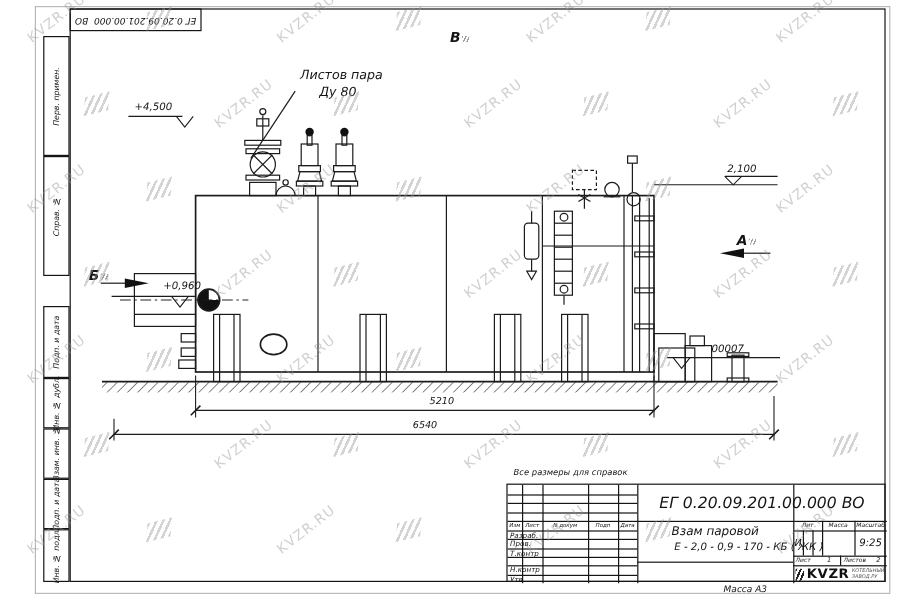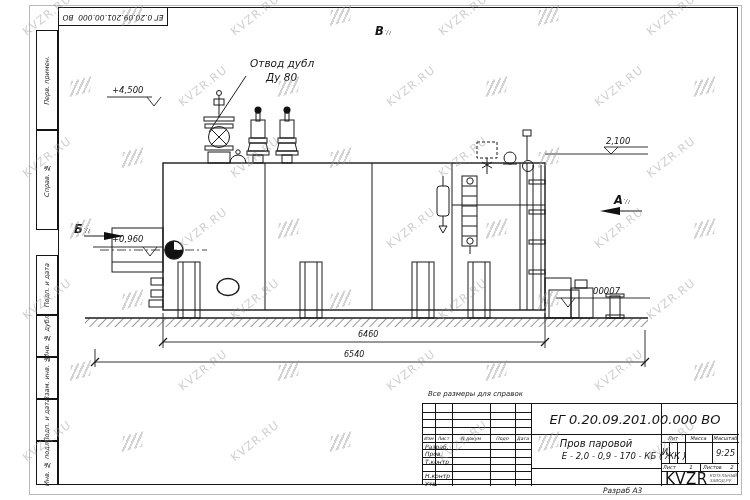--- a/index.html
+++ b/index.html
@@ -36,21 +36,21 @@
   .tb .vl,.tb .hl{position:absolute;background:#151515;}
   .tb .vl{width:1px;}
   .tb .hl{height:1px;}
   .tb .cell{position:absolute;display:flex;align-items:center;justify-content:center;
         font-style:italic;color:#151515;}
   .tb .rowlbl{position:absolute;left:2px;width:34px;font-size:6px;font-style:italic;}
   .logo-wrap{position:absolute;left:240px;top:68px;width:74px;height:13px;
         display:flex;align-items:center;gap:2px;}
   .logo-glyph{width:11px;height:10px;
         background:repeating-linear-gradient(115deg,#222 0 1.6px,transparent 1.6px 3.4px);}
-  .logo-name{font-weight:normal;font-size:15px;letter-spacing:.5px;font-style:normal;}
+  .logo-name{font-weight:bold;font-size:11px;letter-spacing:.5px;font-style:normal;}
   .logo-sub{display:flex;flex-direction:column;line-height:4.6px;}
   .logo-sub span{font-size:4.2px;font-style:italic;color:#555;}
   svg{position:absolute;left:0;top:0;z-index:3;}
 </style>
 </head>
 <body>
 
 <div id="page">
 
   <div class="sheet-edge"></div>
@@ -244,37 +244,37 @@
         <line x1="541" y1="346" x2="549" y2="338" stroke-width="1.3"></line>
         <line x1="95" y1="349" x2="95" y2="367"></line>
         <line x1="645" y1="330" x2="645" y2="367"></line>
         <line x1="95" y1="362" x2="645" y2="362"></line>
         <line x1="91" y1="366" x2="99" y2="358" stroke-width="1.3"></line>
         <line x1="641" y1="366" x2="649" y2="358" stroke-width="1.3"></line>
       </g>
     </g>
   </svg>
 
-  <span class="lbl" style="left:250px;top:57px;font-size:10.5px;">Отвод дубл</span>
+  <span class="lbl" style="left:250px;top:57px;font-size:10.5px;">Листов пара</span>
   <span class="lbl" style="left:266px;top:71px;font-size:10.5px;">Ду 80</span>
 
   <span class="lbl" style="left:112px;top:85px;font-size:8.5px;">+4,500</span>
   <span class="lbl" style="left:606px;top:136px;font-size:8.5px;">2,100</span>
-  <span class="lbl" style="left:112px;top:234px;font-size:8.5px;">+0,960</span>
+  <span class="lbl" style="left:136px;top:234px;font-size:8.5px;">+0,960</span>
   <span class="lbl" style="left:593px;top:286px;font-size:8.5px;">00007</span>
 
   <span class="lbl view-letter" style="left:375px;top:24px;"><span>В</span><span class="vsq"></span></span>
   <span class="lbl view-letter" style="left:614px;top:193px;"><span>А</span><span class="vsq"></span></span>
   <span class="lbl view-letter" style="left:74px;top:222px;"><span>Б</span><span class="vsq"></span></span>
 
-  <span class="lbl" style="left:358px;top:330px;font-size:8px;">6460</span>
+  <span class="lbl" style="left:358px;top:330px;font-size:8px;">5210</span>
   <span class="lbl" style="left:344px;top:350px;font-size:8px;">6540</span>
 
   <span class="lbl" style="left:428px;top:390px;font-size:7px;">Все размеры для справок</span>
-  <span class="lbl" style="left:603px;top:486px;font-size:7.5px;">Разраб А3</span>
+  <span class="lbl" style="left:603px;top:486px;font-size:7.5px;">Масса А3</span>
 
   <div class="tb">
     <div class="vl" style="left:108px;top:0;height:82px;"></div>
     <div class="vl" style="left:238px;top:0;height:82px;"></div>
     <div class="vl" style="left:12px;top:0;height:82px;"></div>
     <div class="vl" style="left:29px;top:0;height:82px;"></div>
     <div class="vl" style="left:67px;top:0;height:82px;"></div>
     <div class="vl" style="left:92px;top:0;height:82px;"></div>
     <div class="hl" style="left:0;top:8px;width:108px;"></div>
     <div class="hl" style="left:0;top:15px;width:108px;"></div>
@@ -304,21 +304,21 @@
     <div class="cell" style="left:92px;top:30px;width:16px;height:8px;font-size:4.6px;">Дата</div>
 
     <div class="rowlbl" style="top:39px;">Разраб.</div>
     <div class="rowlbl" style="top:46px;">Пров.</div>
     <div class="rowlbl" style="top:54px;">Т.контр</div>
     <div class="rowlbl" style="top:61px;"></div>
     <div class="rowlbl" style="top:68px;">Н.контр</div>
     <div class="rowlbl" style="top:76px;">Утв.</div>
 
     <div class="cell" style="left:108px;top:0;width:208px;height:30px;font-size:13px;">ЕГ 0.20.09.201.00.000  ВО</div>
-    <div class="cell" style="left:108px;top:33px;width:130px;height:13px;font-size:10px;">Пров паровой</div>
+    <div class="cell" style="left:108px;top:33px;width:130px;height:13px;font-size:10px;">Взам паровой</div>
     <div class="cell" style="left:108px;top:46px;width:130px;height:12px;font-size:8.5px;padding-left:28px;">Е - 2,0 - 0,9 - 170 - КБ ( ЖК )</div>
 
     <div class="cell" style="left:238px;top:30px;width:24px;height:8px;font-size:5px;">Лит</div>
     <div class="cell" style="left:262px;top:30px;width:27px;height:8px;font-size:5px;">Масса</div>
     <div class="cell" style="left:289px;top:30px;width:27px;height:8px;font-size:5px;">Масштаб</div>
     <div class="cell" style="left:238px;top:38px;width:8px;height:21px;font-size:8px;">И</div>
     <div class="cell" style="left:289px;top:38px;width:27px;height:21px;font-size:8.5px;">9:25</div>
 
     <div class="cell" style="left:240px;top:59px;width:22px;height:8px;font-size:5px;justify-content:flex-start;">Лист</div>
     <div class="cell" style="left:262px;top:59px;width:12px;height:8px;font-size:5.5px;">1</div>

